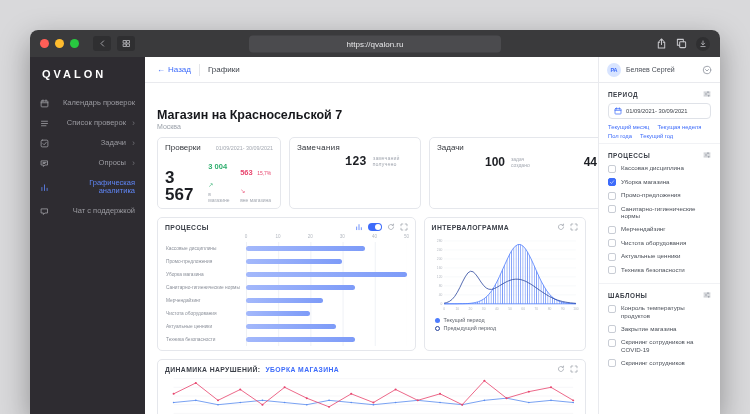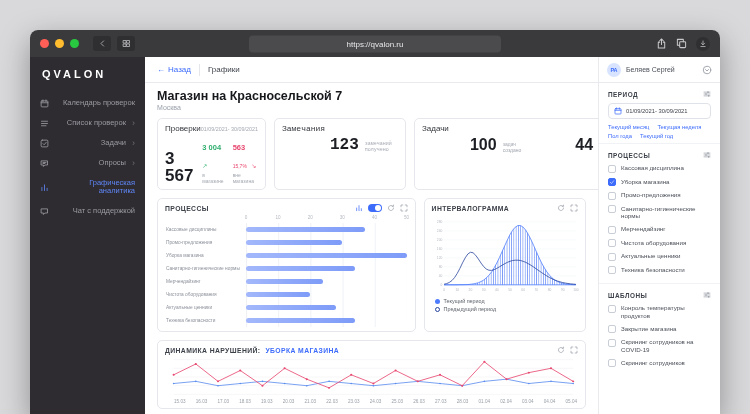--- a/index.html
+++ b/index.html
@@ -36,40 +36,40 @@
   .nav-label { flex: 1; line-height: 1.15; }
   .nav-chev { color: #6e6e74; font-size: 9px; line-height: 1; }
 
   
   .center { flex: 1; min-width: 0; display: flex; flex-direction: column; background: #fff; }
   .topbar { flex: 0 0 26px; border-bottom: 1px solid #e9eaee; display: flex; align-items: center; gap: 8px; padding: 0 12px; }
   .back { color: #3d6bfa; font-size: 8px; display: flex; gap: 3px; align-items: center; cursor: pointer; }
   .vdiv { width: 1px; height: 12px; background: #e4e6ea; }
   .crumb { font-size: 8px; color: #3f444c; }
   .content { flex: 1; padding: 6px 12px 0; overflow: hidden; }
-  .ptitle { font-size: 12.5px; font-weight: bold; color: #17181c; }
+  .ptitle { font-size: 12.5px; font-weight: bold; color: #17181c; margin-top: 19px; }
   .pcity { font-size: 7px; color: #9aa0a9; margin-top: 1px; }
 
   
   .stats { display: flex; gap: 8px; margin-top: 7px; }
   .card { border: 1px solid #e5e7ec; border-radius: 5px; padding: 5px 7px; background: #fff; }
-  .card-h { display: flex; justify-content: space-between; align-items: baseline; gap: 0; }
+  .card-h { display: flex; justify-content: space-between; align-items: baseline; gap: 15px; }
   .card-title { font-size: 8px; color: #33363c; }
   .card-period { font-size: 5.4px; color: #a3a8b1; white-space: nowrap; }
   .card1 { width: 185px; } .card2 { width: 132px; font-family: Liberation Mono, monospace; } .card3 { flex: 1; }
   .c1-row { display: flex; align-items: flex-end; gap: 9px; margin-top: 3px; }
   .bignum { font-size: 17px; font-weight: bold; color: #1d1f24; line-height: 1; }
   .mini { line-height: 1.15; }
   .mini-val { font-size: 7.5px; font-weight: bold; }
   .mini-pct { font-size: 5px; }
   .tr-ic { font-size: 6px; }
   .mini-lab { font-size: 5px; color: #a3a8b1; }
   .green-t { color: #2fae6e; } .red-t { color: #e8476f; }
   .pair-row { display: flex; gap: 6px; margin-top: 4px; align-items: flex-end; }
-  .pv { font-size: 16px; font-weight: bold; color: #1d1f24; line-height: 1; margin-left: 48px; }
+  .pv { font-size: 12px; font-weight: bold; color: #1d1f24; line-height: 1; margin-left: 48px; }
   .pl { font-size: 5px; color: #a3a8b1; line-height: 1.2; max-width: 40px; }
 
   
   .charts-row { display: flex; gap: 8px; margin-top: 8px; height: 134px; }
   .panel { border: 1px solid #e5e7ec; border-radius: 5px; background: #fff; display: flex; flex-direction: column; min-width: 0; overflow: hidden; }
   .panel-h { display: flex; align-items: center; gap: 5px; padding: 5px 7px 3px; }
   .panel-title { font-size: 6.8px; font-weight: bold; letter-spacing: .4px; color: #3c4049; white-space: nowrap; }
   .hl { color: #3d6bfa; }
   .panel-icons { margin-left: auto; display: flex; gap: 5px; align-items: center; color: #9ba0a9; }
   .panel-icons .ic { width: 8px; height: 8px; cursor: pointer; }

